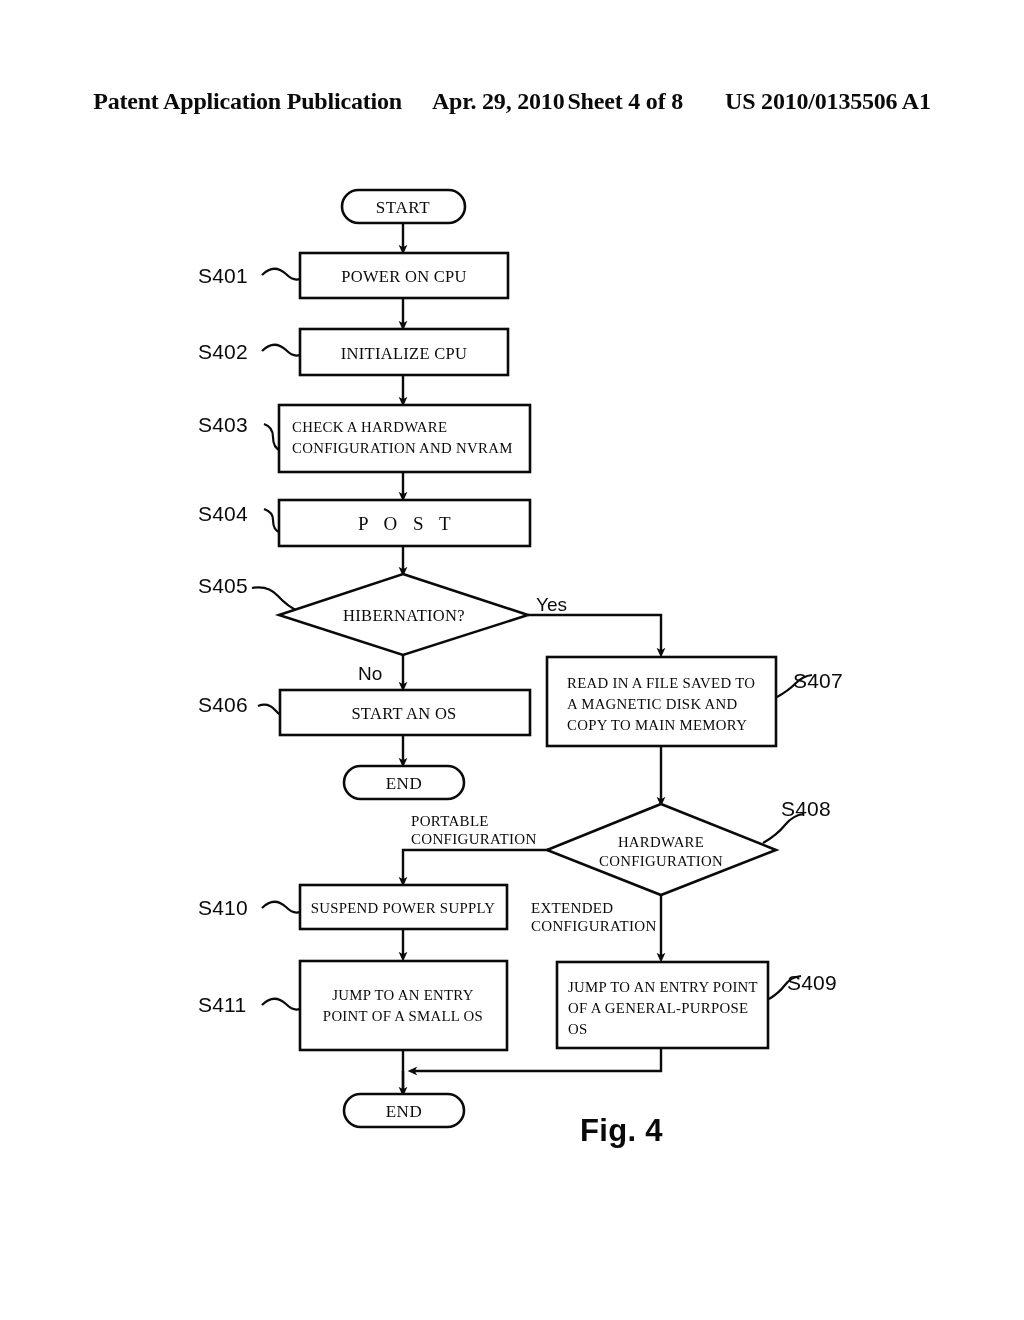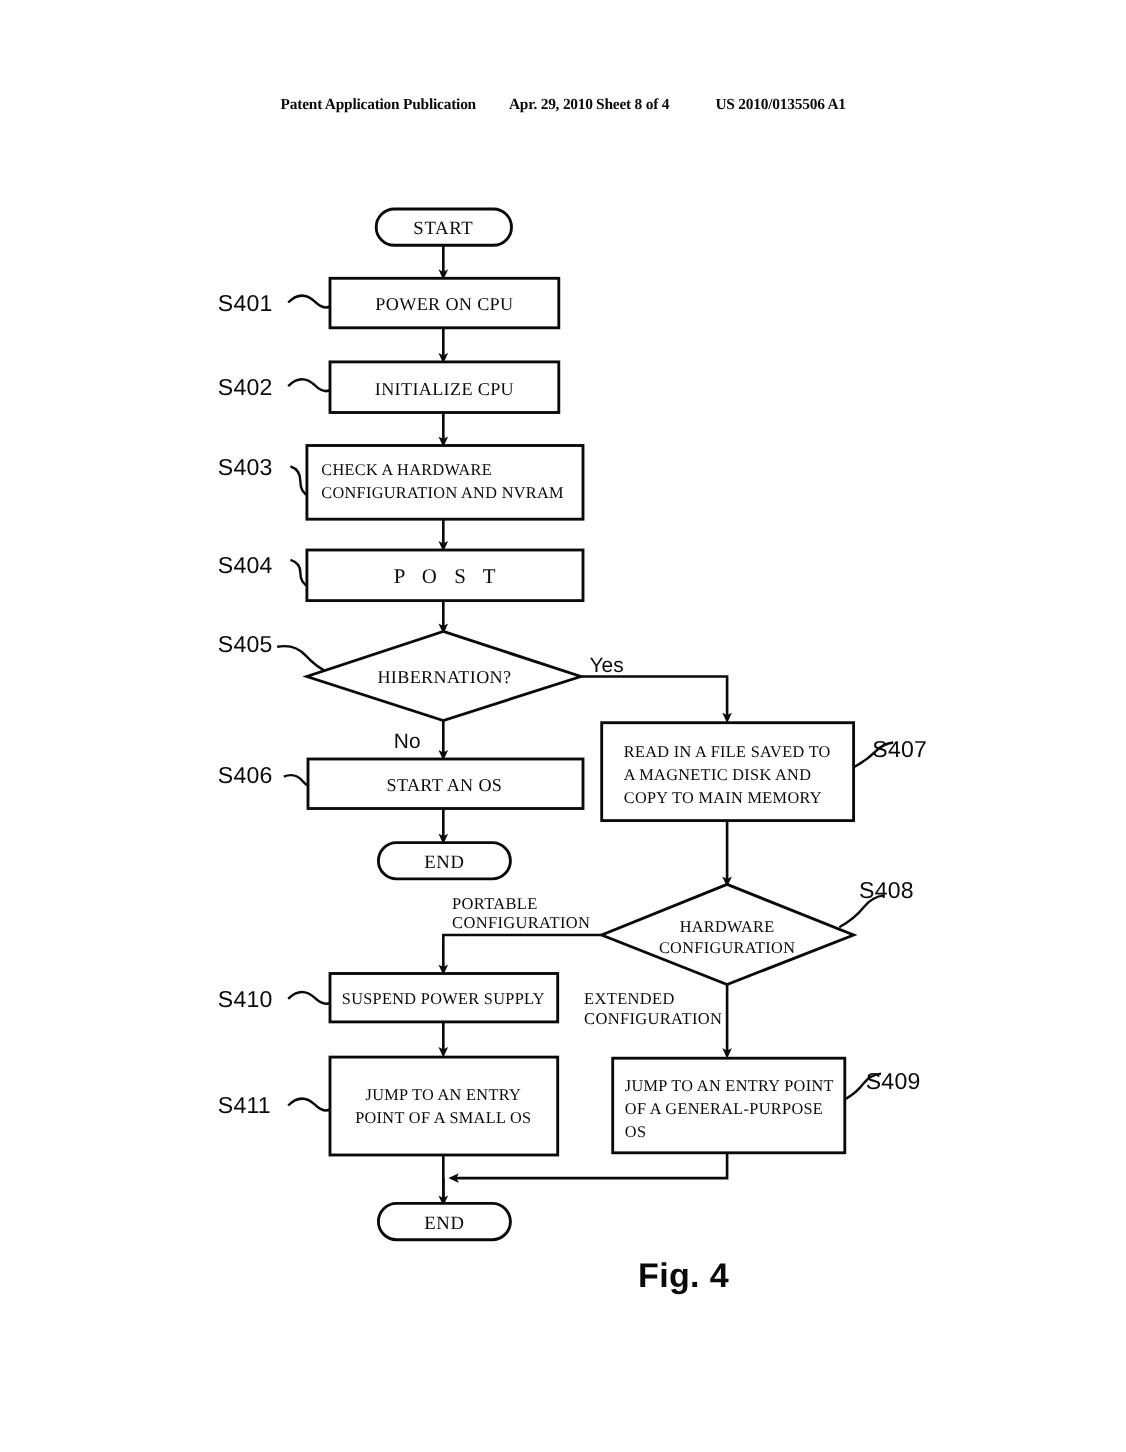--- a/index.html
+++ b/index.html
@@ -22,42 +22,42 @@
     position: absolute;
     left: 0;
     top: 88px;
     width: 1024px;
     height: 30px;
     display: flex;
     justify-content: center;
     align-items: baseline;
     font-family: "Liberation Serif", serif;
     font-weight: bold;
-    font-size: 14px;
+    font-size: 24px;
     letter-spacing: -0.2px;
     white-space: nowrap;
   }
   #header .seg { display: inline-block; }
   #header .gap-a { width: 30px; }
   #header .gap-b { width: 42px; }
   #header .datepart { margin-right: 3px; }
 
   
   #figure {
     position: absolute;
     left: 0;
     top: 0;
     width: 1024px;
     height: 1320px;
   }
   
   #fig-caption {
     position: absolute;
     left: 580px;
-    top: 1142px;
+    top: 1113px;
     font-family: "Liberation Sans", sans-serif;
     font-weight: bold;
     font-size: 31px;
     letter-spacing: 0.3px;
   }
   .node-text {
     font-family: "Liberation Serif", serif;
     font-size: 16.5px;
     letter-spacing: 0.3px;
     fill: #0a0a0a;
@@ -116,21 +116,21 @@
 </style>
 </head>
 <body>
 
 <div id="page">
 
   <div id="header">
     <span class="seg">Patent Application Publication</span>
     <span class="gap-a"></span>
     <span class="seg datepart">Apr. 29, 2010</span>
-    <span class="seg">Sheet 8 of 4</span>
+    <span class="seg">Sheet 4 of 8</span>
     <span class="gap-b"></span>
     <span class="seg">US 2010/0135506 A1</span>
   </div>
 
   <svg id="figure" viewBox="0 0 1024 1320">
 
     <defs>
       <marker id="ah" markerWidth="11" markerHeight="11" refX="5.2" refY="5" orient="auto" markerUnits="userSpaceOnUse">
         <path d="M0,0.6 L9.6,5 L0,9.4 L2.4,5 Z" class="arrowhead"></path>
       </marker>

